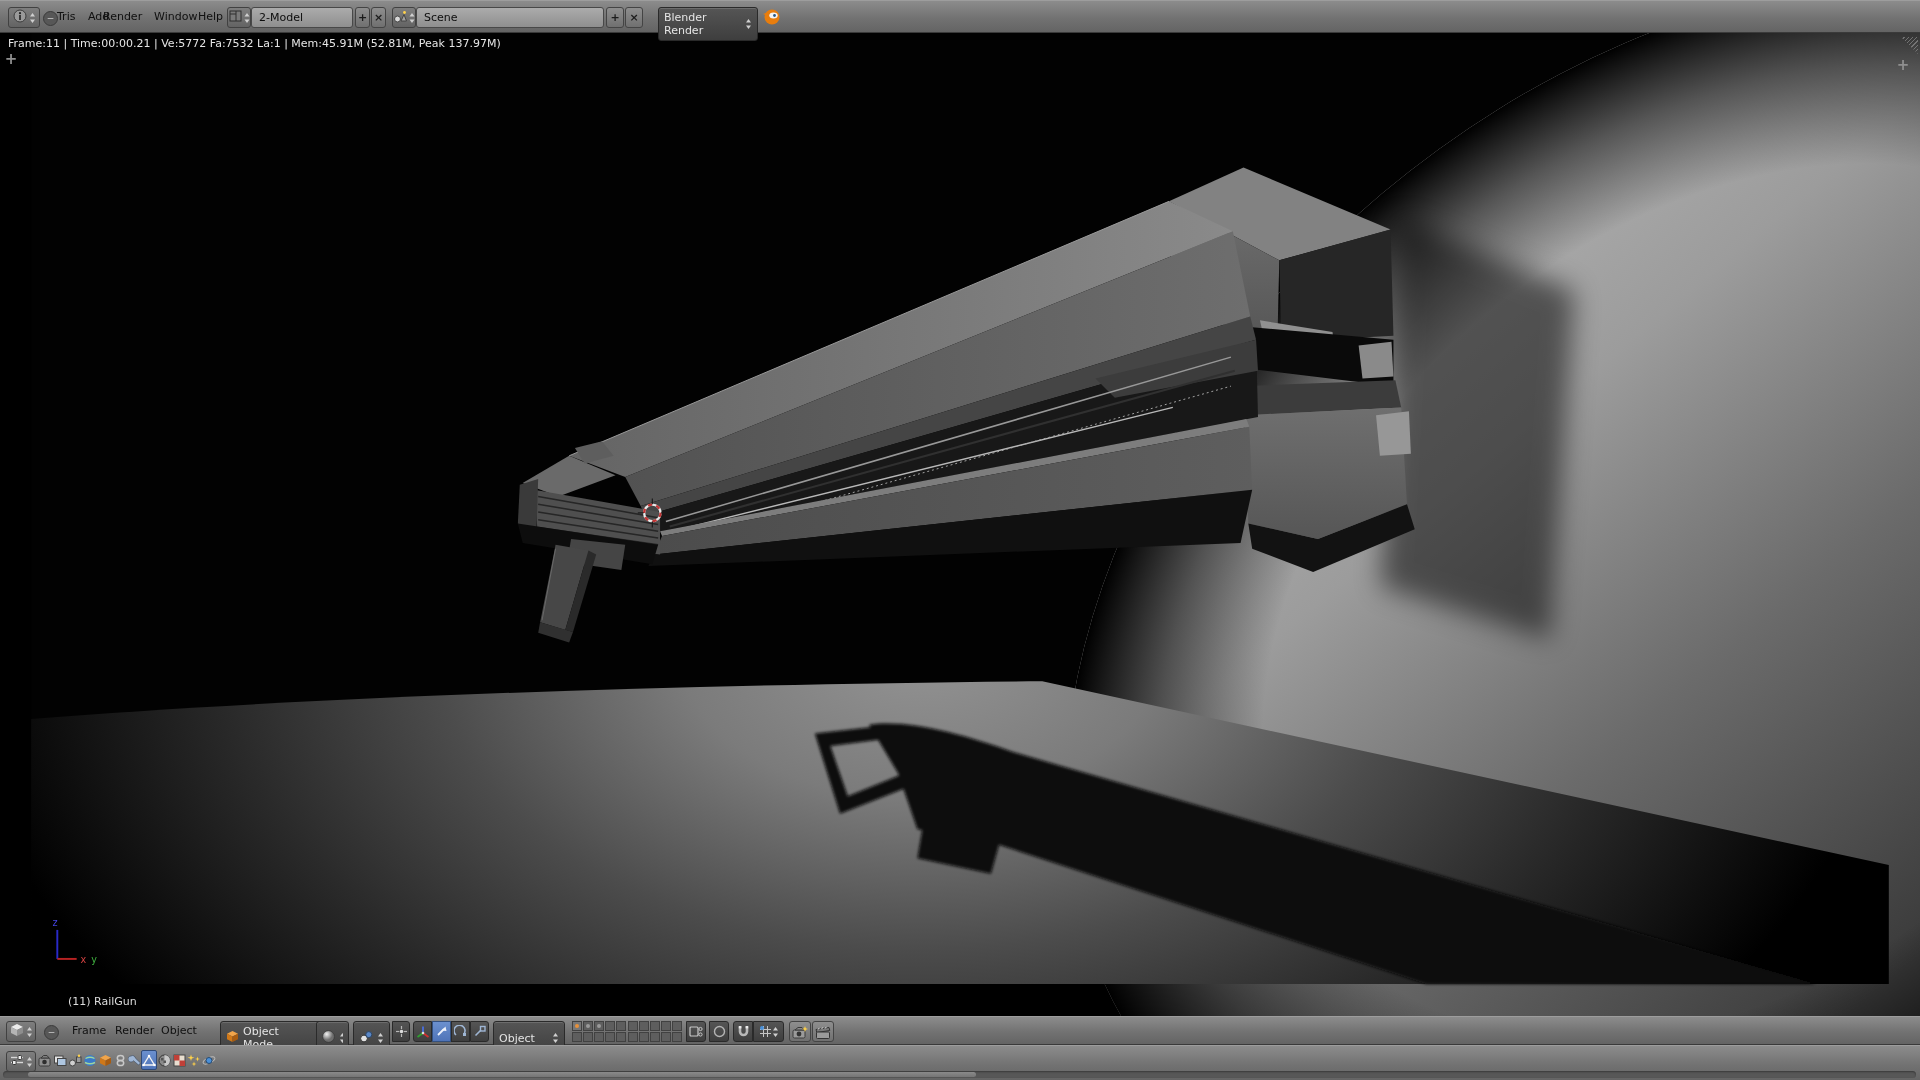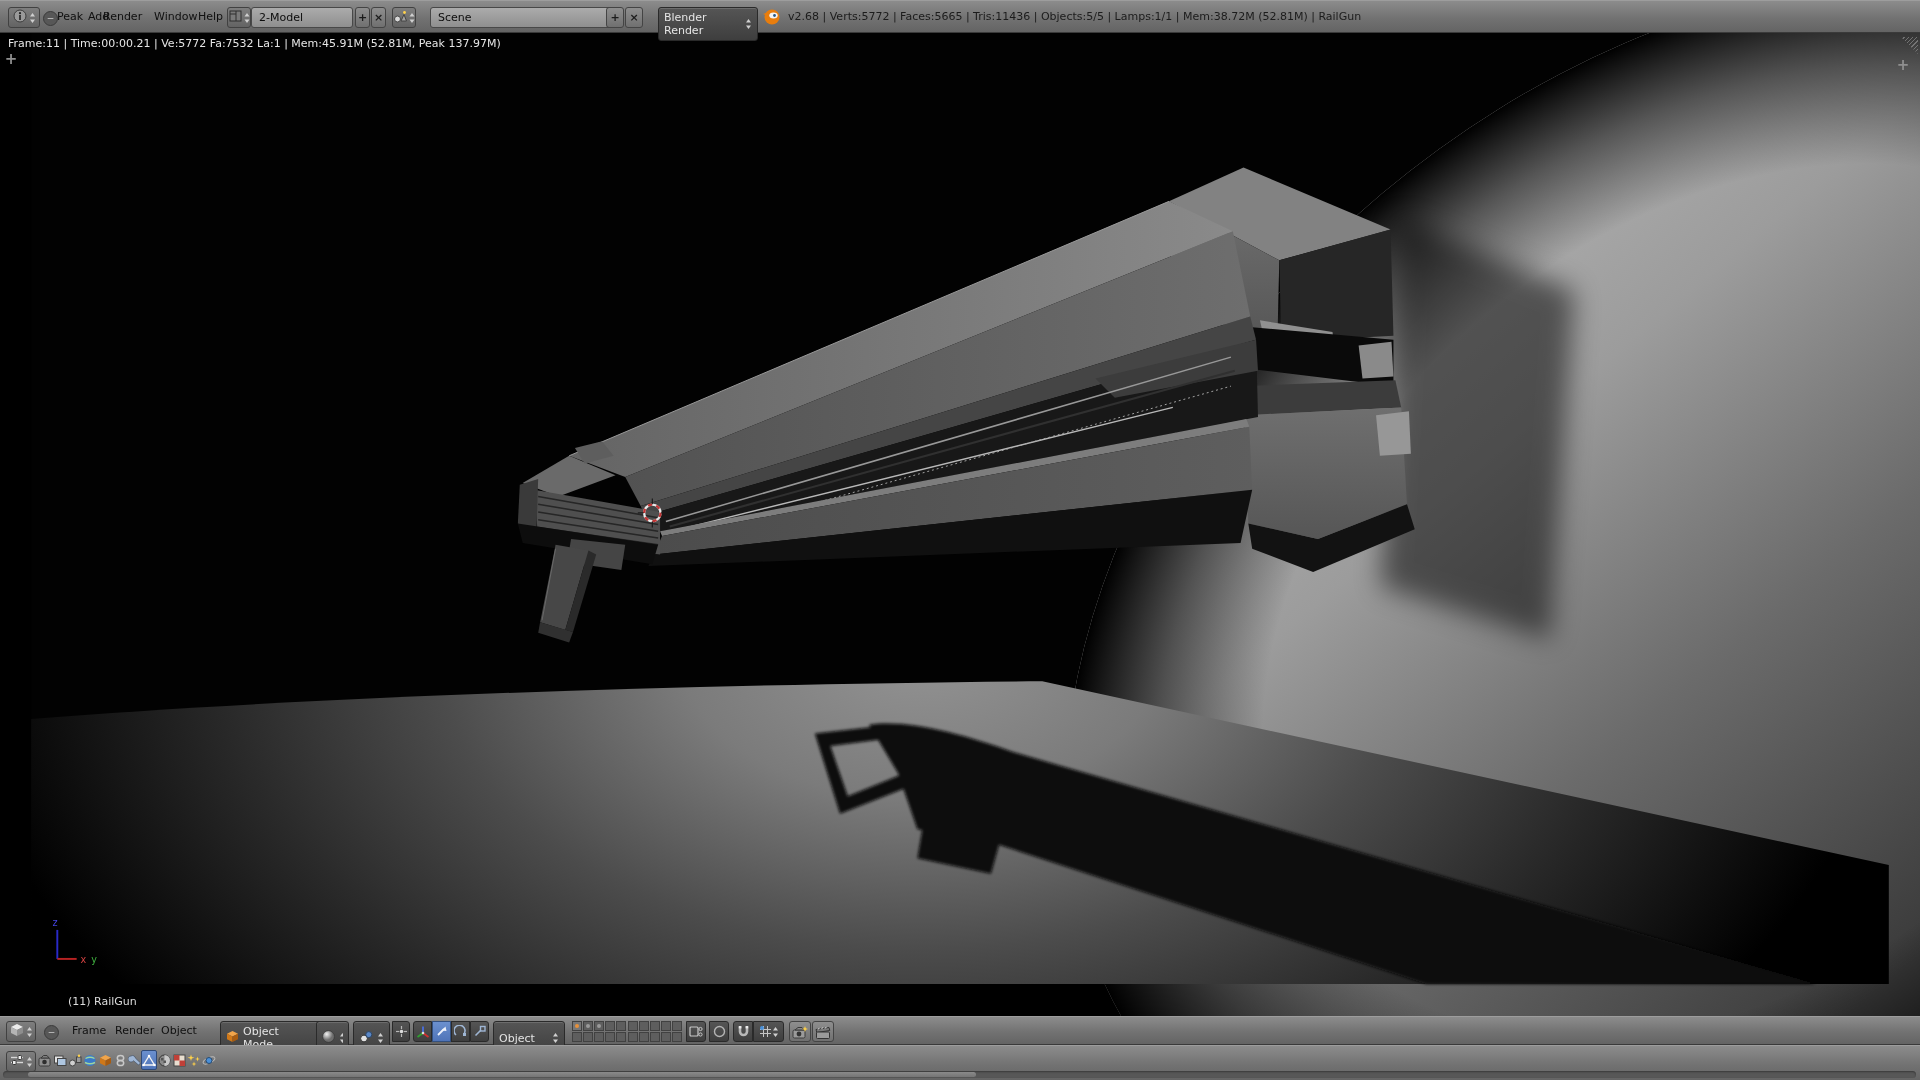--- a/index.html
+++ b/index.html
@@ -231,21 +231,21 @@
             <rect x="6.2" y="6" width="1.6" height="5" fill="#222"></rect>
           </svg>
       </span>
       <svg class="udv" width="7" height="12">
         <path d="M1 4.5 L3.5 1 L6 4.5 Z"></path>
           <path d="M1 7.5 L3.5 11 L6 7.5 Z"></path>
         </svg>
     </div>
     <div class="circbtn" style="left:43px">−</div>
 
-    <div class="mi" style="left:57px">Peak</div>
+    <div class="mi" style="left:57px">Tris</div>
     <div class="mi" style="left:88px">Add</div>
     <div class="mi" style="left:103px">Render</div>
     <div class="mi" style="left:154px">Window</div>
     <div class="mi" style="left:198px">Help</div>
 
     <div class="iconbtn" style="left:227px;width:24px">
       <span>
         <svg width="13" height="12">
             <rect x="1" y="1" width="11" height="10" fill="#7a7a7a" stroke="#2e2e2e"></rect>
         <line x1="7" y1="1" x2="7" y2="11" stroke="#2e2e2e"></line>
@@ -269,21 +269,21 @@
             <circle cx="4.5" cy="9" r="3" fill="#d8d8d8" stroke="#444"></circle>
         <polygon points="8,11 11,4.5 13.5,11" fill="#a0a0a0" stroke="#444"></polygon>
         <circle cx="11.5" cy="2.5" r="1.4" fill="#ffd24a"></circle>
           </svg>
       </span>
       <svg class="udv" width="6" height="12">
         <path d="M0.5 4.5 L3 1 L5.5 4.5 Z"></path>
           <path d="M0.5 7.5 L3 11 L5.5 7.5 Z"></path>
         </svg>
     </div>
-    <div class="field" style="left:430px;width:188px">
+    <div class="field" style="left:416px;width:188px">
       <span>Scene</span>
     </div>
     <div class="sq" style="left:606px;width:18px">+</div>
     <div class="sq" style="left:625px;width:18px">×</div>
 
     <div class="dd" style="left:658px;width:100px">
       <span class="lbl">Blender Render</span>
       <svg class="udv" width="7" height="12">
         <path d="M1 4.5 L3.5 1 L6 4.5 Z"></path>
           <path d="M1 7.5 L3.5 11 L6 7.5 Z"></path>
@@ -292,21 +292,20 @@
 
     <span style="position:absolute;left:762px;top:7px">
       <svg width="19" height="18">
         <circle cx="10" cy="9" r="7.5" fill="#e87d0d"></circle>
         <ellipse cx="11.5" cy="7.5" rx="4.2" ry="3" fill="#f4f4f4"></ellipse>
         <circle cx="12.5" cy="7.5" r="1.4" fill="#265787"></circle>
         <path d="M1,6 L7,4 L6,8 Z" fill="#e87d0d"></path>
       </svg>
     </span>
 
-    <div class="mi" style="left:788px;color:#1c1c1c">v2.68 | Verts:5772 | Faces:5665 | Tris:11436 | Objects:5/5 | Lamps:1/1 | Mem:38.72M (52.81M) | RailGun</div>
   </div>
 
   <div id="v3d-header" class="hdr">
     <div class="iconbtn" style="left:6px;width:30px">
       <span>
         <svg width="14" height="14">
             <polygon points="7,1 13,4 7,7 1,4" fill="#ececec"></polygon>
         <polygon points="1,4 7,7 7,13 1,10" fill="#b4b4b4"></polygon>
         <polygon points="13,4 7,7 7,13 13,10" fill="#8e8e8e"></polygon>
           </svg>

